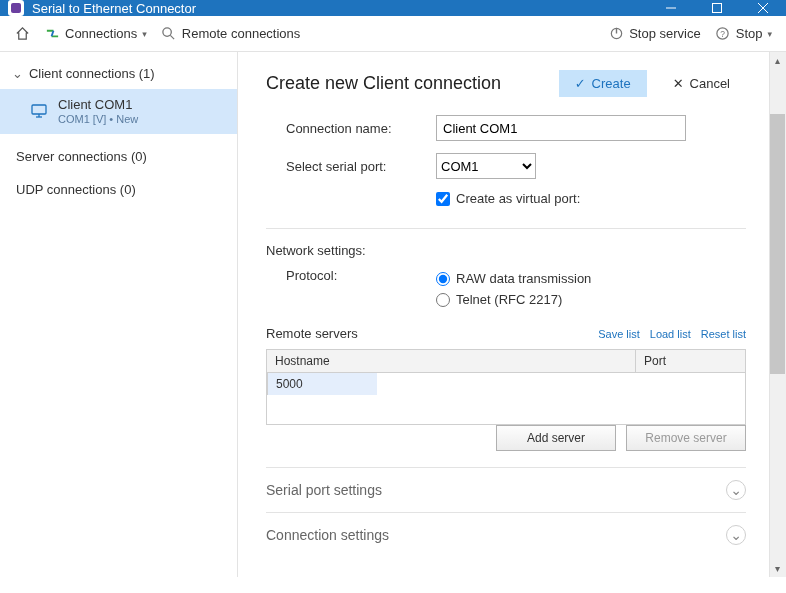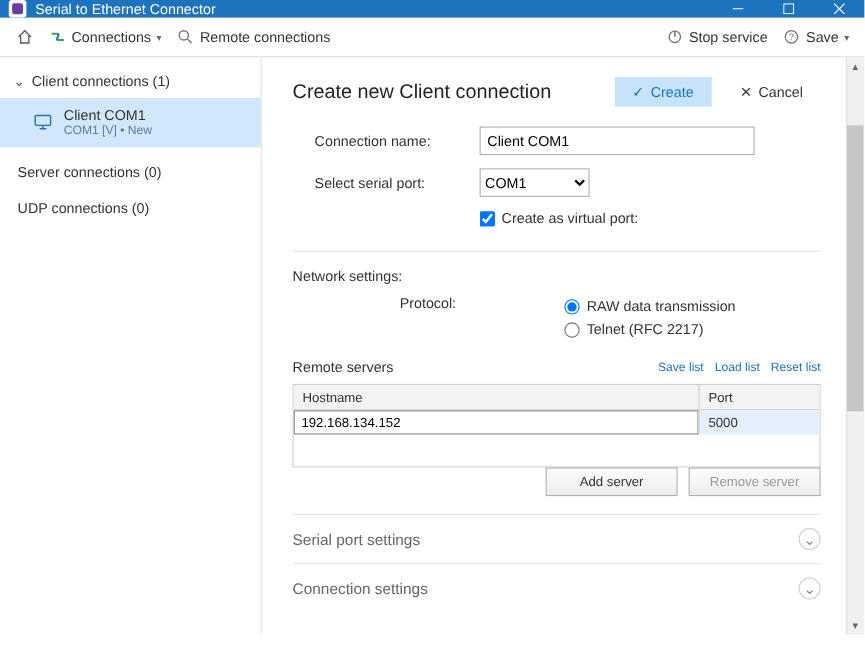--- a/index.html
+++ b/index.html
@@ -141,21 +141,21 @@
         </span>
       <span>Stop service</span>
     </div>
     <div class="tbitem">
       <span class="icon">
           <svg width="15" height="15" viewBox="0 0 16 16">
             <circle cx="8" cy="8" r="6" fill="none" stroke="#777" stroke-width="1.3"></circle>
             <text x="8" y="11.5" text-anchor="middle" font-size="9" fill="#777">?</text>
           </svg>
         </span>
-      <span>Save</span>
+      <span>Stop</span>
       <span style="font-size:9px;color:#666;">▾</span>
     </div>
   </div>
 </div>
 
 <div class="body">
 
   <div class="sidebar">
     <div class="group-header">
       <span style="color:#666;">⌄</span>
@@ -205,21 +205,21 @@
         </select>
       </div>
       <div class="form-row">
         <div class="label"></div>
         <input type="checkbox" checked="" style="">
         <span style="margin-left:6px;">Create as virtual port:</span>
       </div>
 
       <div class="hr"></div>
       <div class="section-title">Network settings:</div>
-      <div class="form-row" style="align-items:flex-start;justify-content:center;">
+      <div class="form-row" style="align-items:flex-start;">
         <div class="label">Protocol:</div>
         <div>
           <div class="radio-row">
             <input type="radio" name="proto" checked="" style="">
             <span>RAW data transmission</span>
           </div>
           <div class="radio-row">
             <input type="radio" name="proto" style="">
             <span>Telnet (RFC 2217)</span>
           </div>
@@ -231,21 +231,20 @@
         <span class="link">Save list</span>
         <span class="link">Load list</span>
         <span class="link">Reset list</span>
       </div>
       <div class="table">
         <div class="th">
           <div class="c1">Hostname</div>
           <div class="c2">Port</div>
         </div>
         <div class="row">
-          <div class="c1"><input type="text" value="192.168.134.152" style=""></div>
           <div class="c2">5000</div>
         </div>
       </div>
       <div class="btnrow">
         <div class="btn">
             <span>Add server</span>
           </div>
         <div class="btn disabled">
             <span>Remove server</span>
           </div>

